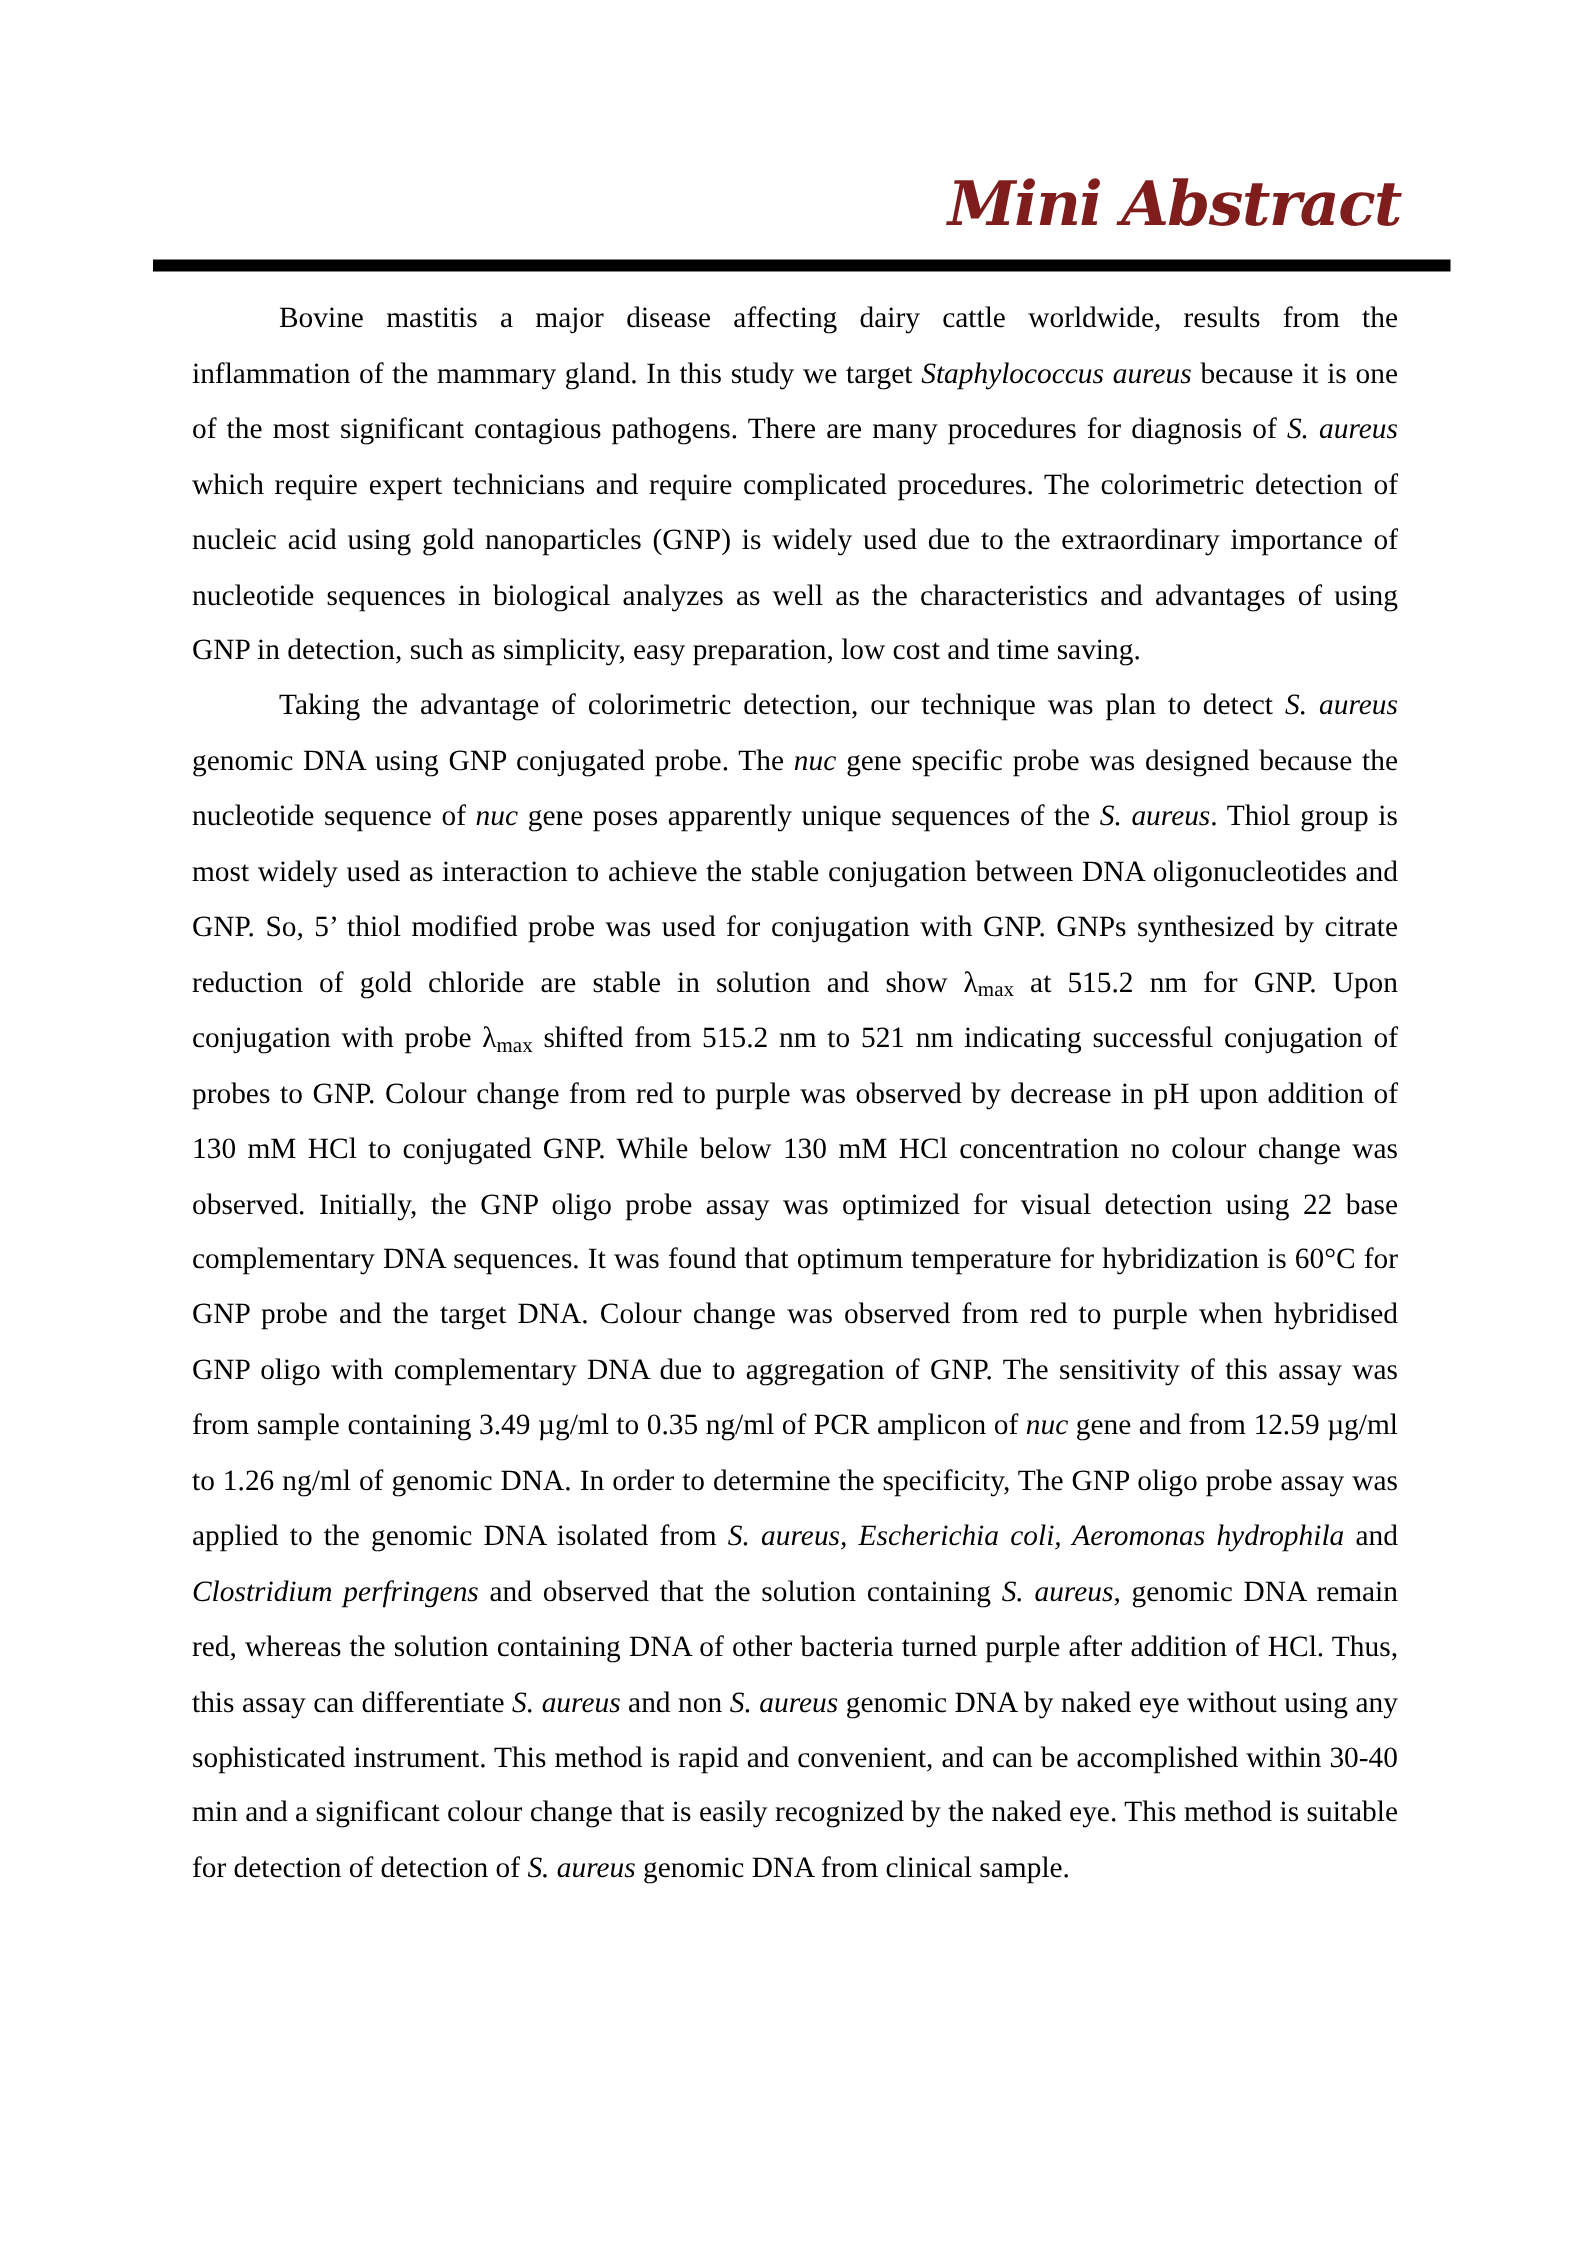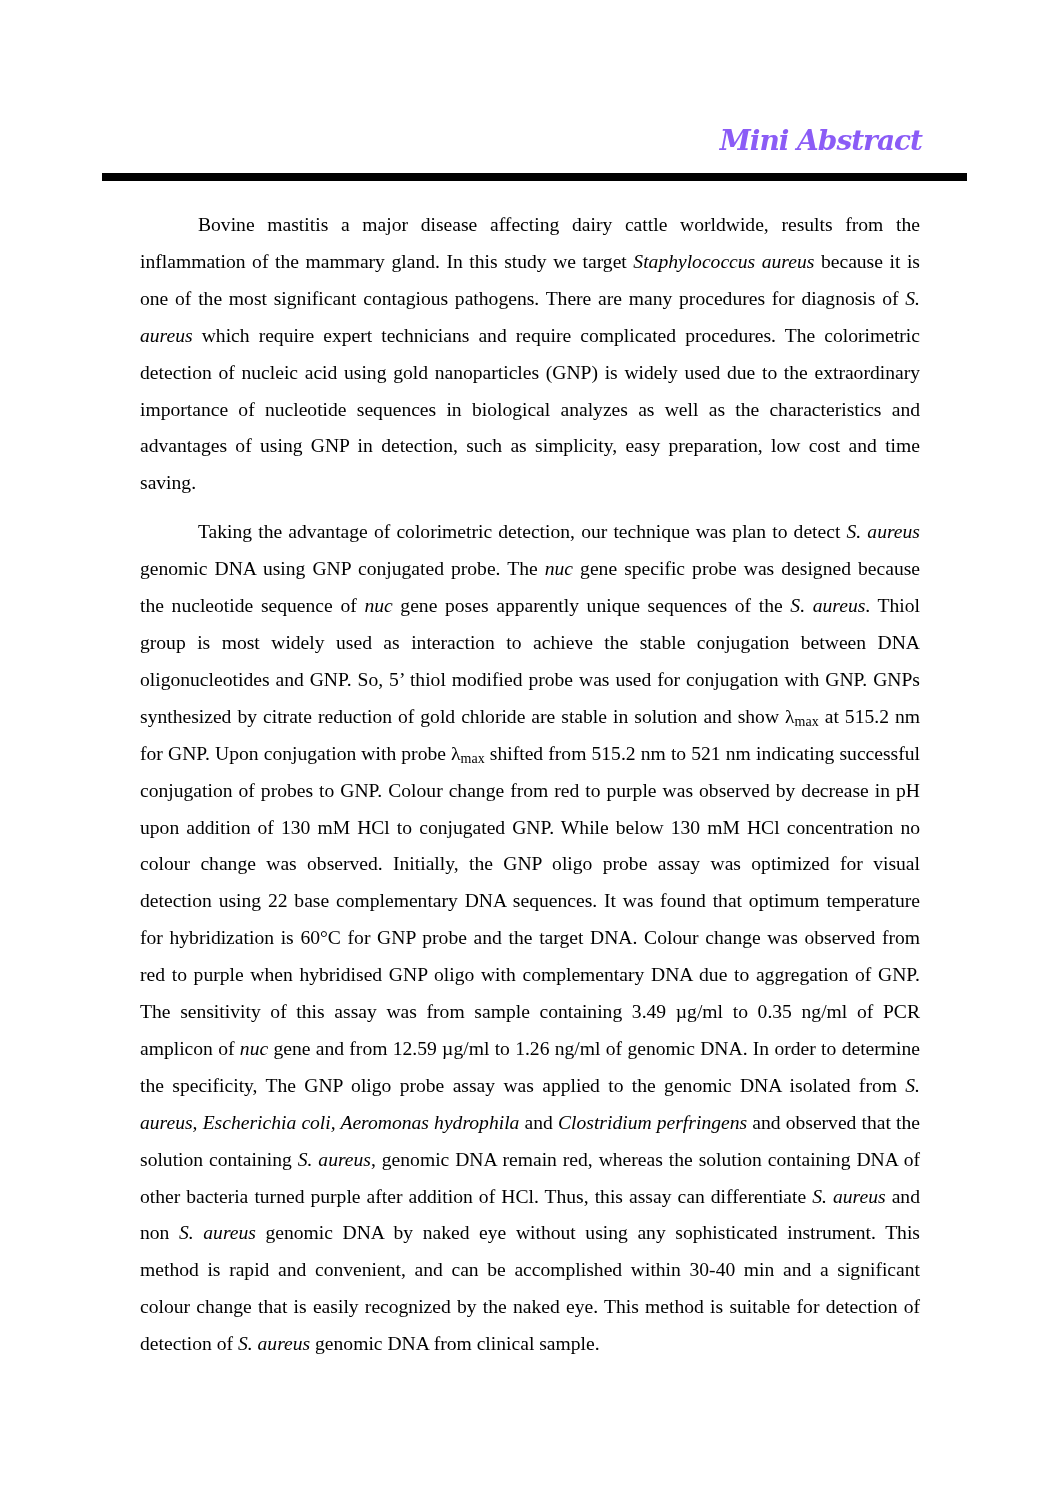--- a/index.html
+++ b/index.html
@@ -1,30 +1,30 @@
 <!DOCTYPE html>
 <html><head>
 <meta charset="utf-8">
 <style>
   html, body { margin: 0; padding: 0; background: #ffffff; }
   body { width: 1058px; height: 1497px; position: relative; overflow: hidden; }
   .title {
     position: absolute; right: 124px; top: 112px;
     font-family: "DejaVu Serif", serif; font-style: italic; font-weight: bold;
-    font-size: 28px; color: #8b5cf6; letter-spacing: -1px; margin: 12px;
+    font-size: 41px; color: #7f1d1d; letter-spacing: -1px; margin: 0;
   }
   .rule {
     position: absolute; left: 102px; top: 173px; width: 865px; height: 8px; background: #000;
   }
   .body {
     position: absolute; left: 128px; top: 195px; width: 804px;
     font-family: "Liberation Serif", serif; font-size: 19.6px; line-height: 36.9px;
     color: #000; text-align: justify;
   }
-  .body p { margin: 12px; text-indent: 58px; }
+  .body p { margin: 0; text-indent: 58px; }
   .body i { font-style: italic; }
   sub { font-size: 14px; vertical-align: -3px; line-height: 0; }
 </style>
 </head>
 <body>
 
 <h1 class="title">Mini Abstract</h1>
 <div class="rule"></div>
 
 <div class="body">

